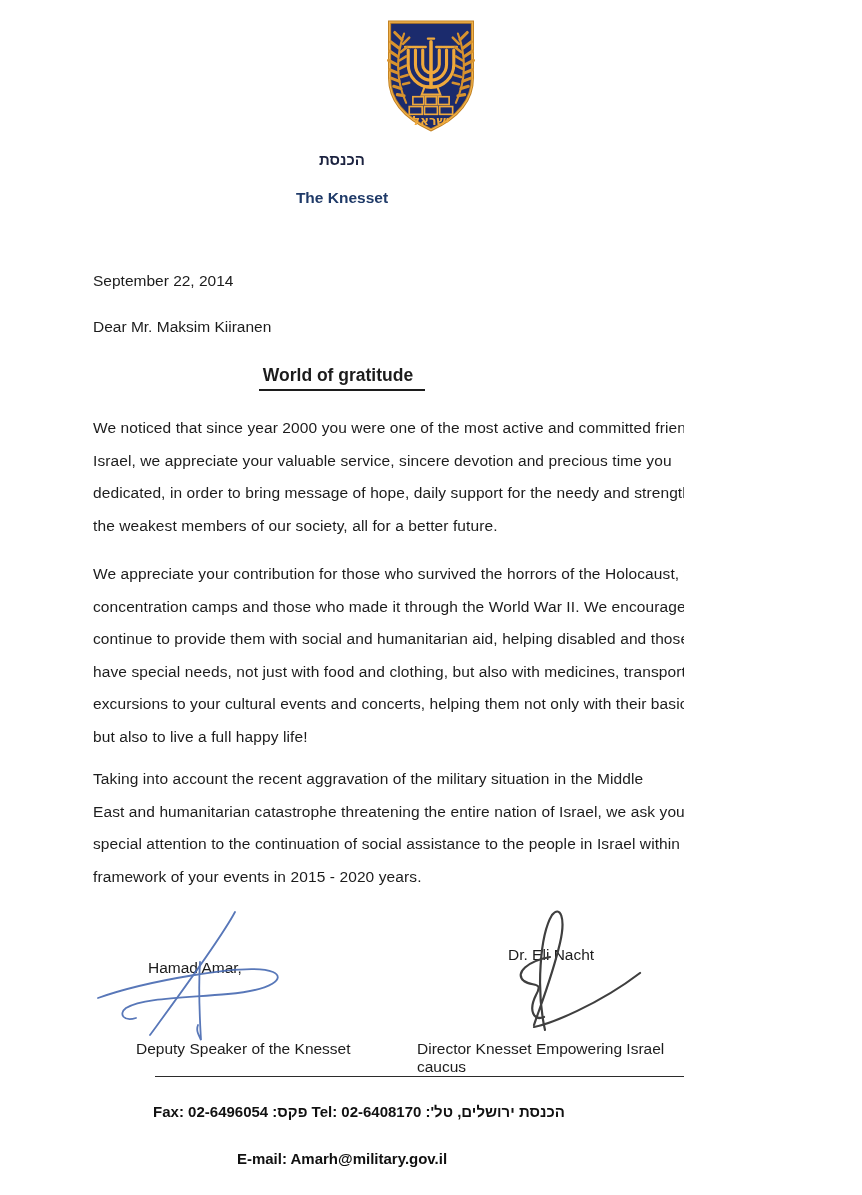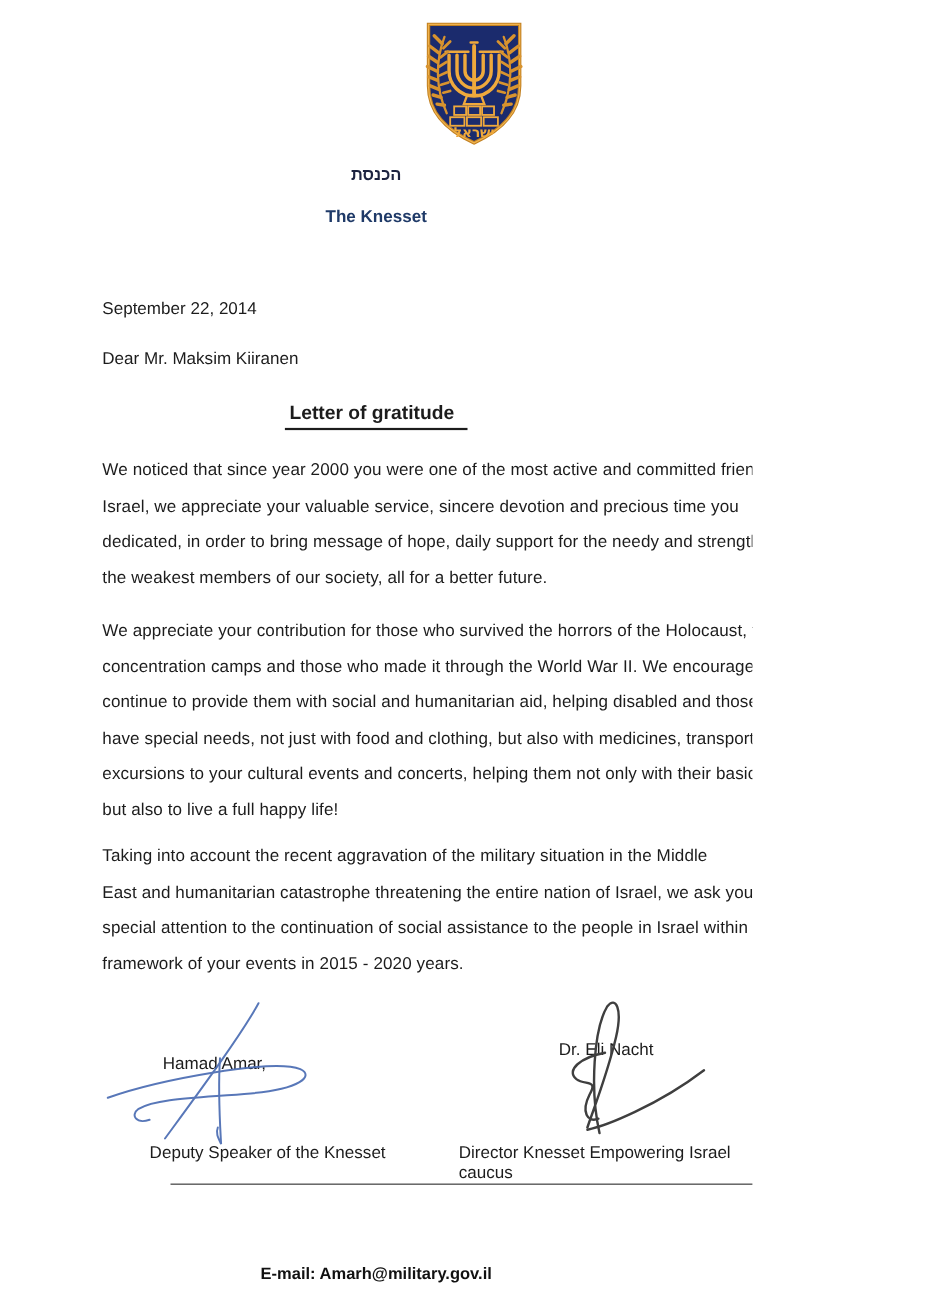--- a/index.html
+++ b/index.html
@@ -98,21 +98,21 @@
 
   <div class="abs english-title">The Knesset</div>
 
   <div class="abs hebrew-title" dir="rtl">הכנסת</div>
 
   <div class="abs date">September 22, 2014</div>
 
   <div class="abs salutation">Dear Mr. Maksim Kiiranen</div>
 
   <div class="abs subject-wrap">
-    <span class="subject">Letter of gratitude</span>
+    <span class="subject">World of gratitude</span>
   </div>
 
   <div class="abs para para1">We noticed that since year 2000 you were one of the most active and committed friends to
 Israel, we appreciate your valuable service, sincere devotion and precious time you
 dedicated, in order to bring message of hope, daily support for the needy and strengthening
 the weakest members of our society, all for a better future.</div>
 
   <div class="abs para para2">We appreciate your contribution for those who survived the horrors of the Holocaust, the
 concentration camps and those who made it through the World War II. We encourage you to
 continue to provide them with social and humanitarian aid, helping disabled and those who
@@ -144,16 +144,19 @@
       <path d="M46,122 C62,119 110,100 152,68"></path>
     </g>
   </svg>
 
   <div class="abs signer-title title-left">Deputy Speaker of the Knesset</div>
 
   <div class="abs signer-title title-right">Director Knesset Empowering Israel caucus</div>
 
   <div class="abs footer-divider"></div>
 
+  <div class="abs footer-contact">
+    <span dir="rtl">הכנסת ירושלים, טל': Tel: 02-6408170 פקס: Fax: 02-6496054</span>
+  </div>
 
   <div class="abs footer-email">E-mail: Amarh@military.gov.il</div>
 
 </div>
 
 </body></html>

